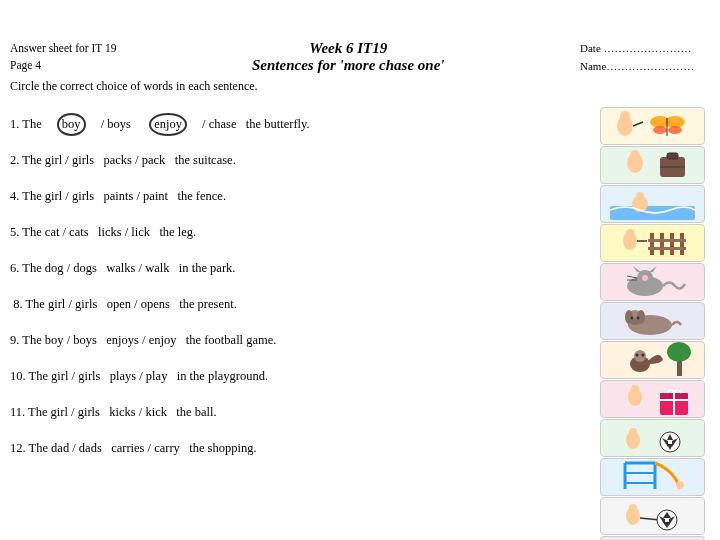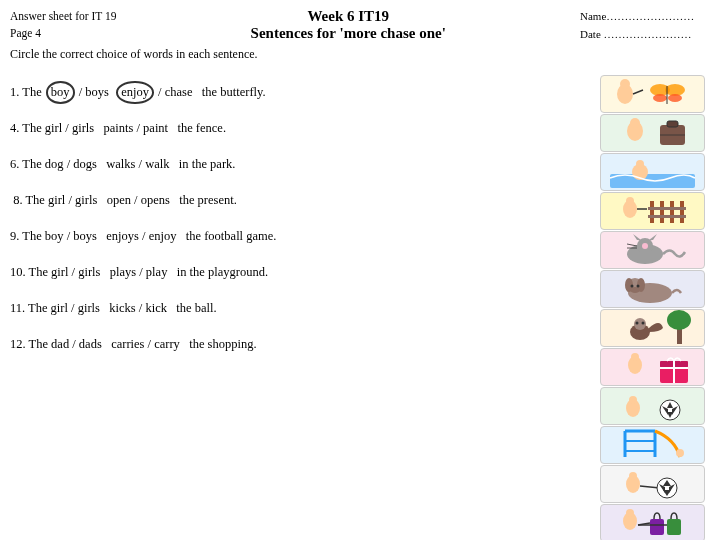--- a/index.html
+++ b/index.html
@@ -16,30 +16,32 @@
       width: 720px;
       height: 540px;
       padding: 8px 10px;
       position: relative;
     }
     .header {
       display: flex;
       justify-content: space-between;
       align-items: flex-start;
       margin-bottom: 4px;
+      margin-top: 32px;
     }
     .header-left {
       font-size: 11.5px;
       line-height: 1.5;
     }
     .header-center {
       text-align: center;
       font-size: 15px;
       font-weight: bold;
       flex: 1;
+      font-style: italic;
     }
     .header-right {
       font-size: 11px;
       line-height: 1.6;
       min-width: 130px;
     }
     .instruction {
       font-size: 12px;
       margin-bottom: 13px;
     }
@@ -60,21 +62,21 @@
     }
     .sentence-text {
       flex: 1;
       line-height: 1.5;
     }
     .circled {
       display: inline-block;
       border: 2px solid #333;
       border-radius: 50%;
       padding: 0 3px;
-      margin: 0 1px;
+      margin: 0 12px;
     }
     .images-col {
       width: 115px;
       display: flex;
       flex-direction: column;
       align-items: center;
       gap: 1px;
     }
     .img-placeholder {
       width: 105px;
@@ -108,44 +110,54 @@
   <div class="header">
     <div class="header-left">
       <div>Answer sheet for IT 19</div>
       <div>Page 4</div>
     </div>
     <div class="header-center">
       <div>Week 6 IT19</div>
       <div>Sentences for 'more chase one'</div>
     </div>
     <div class="header-right">
+      <div>Date ……………………</div>
       <div>Name……………………</div>
-      <div>Date ……………………</div>
     </div>
   </div>
 
   <div class="instruction">Circle the correct choice of words in each sentence.</div>
 
   <div class="content-area">
     <div class="sentences">
 
       <div class="sentence-row">
         <span class="sentence-text">
           1. The <span class="circled">boy</span> / boys &nbsp;<span class="circled">enjoy</span> / chase &nbsp; the butterfly.
         </span>
       </div>
 
+      <div class="sentence-row">
+        <span class="sentence-text">
+          2. The girl / girls &nbsp; packs / pack &nbsp; the suitcase.
+        </span>
+      </div>
 
 
       <div class="sentence-row">
         <span class="sentence-text">
           4. The girl / girls &nbsp; paints / paint &nbsp; the fence.
         </span>
       </div>
 
+      <div class="sentence-row">
+        <span class="sentence-text">
+          5. The cat / cats &nbsp; licks / lick &nbsp; the leg.
+        </span>
+      </div>
 
       <div class="sentence-row">
         <span class="sentence-text">
           6. The dog / dogs &nbsp; walks / walk &nbsp; in the park.
         </span>
       </div>
 
 
       <div class="sentence-row">
         <span class="sentence-text">

